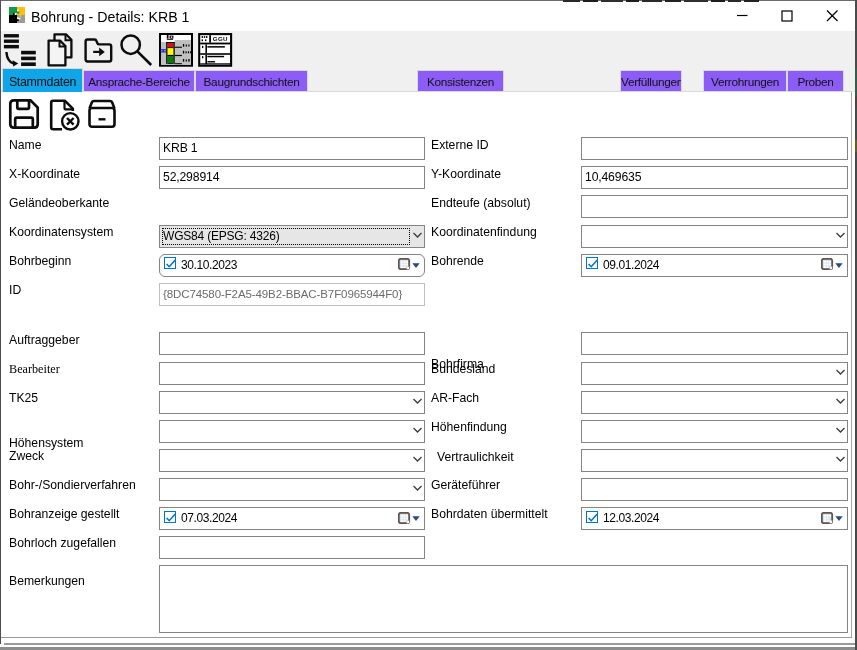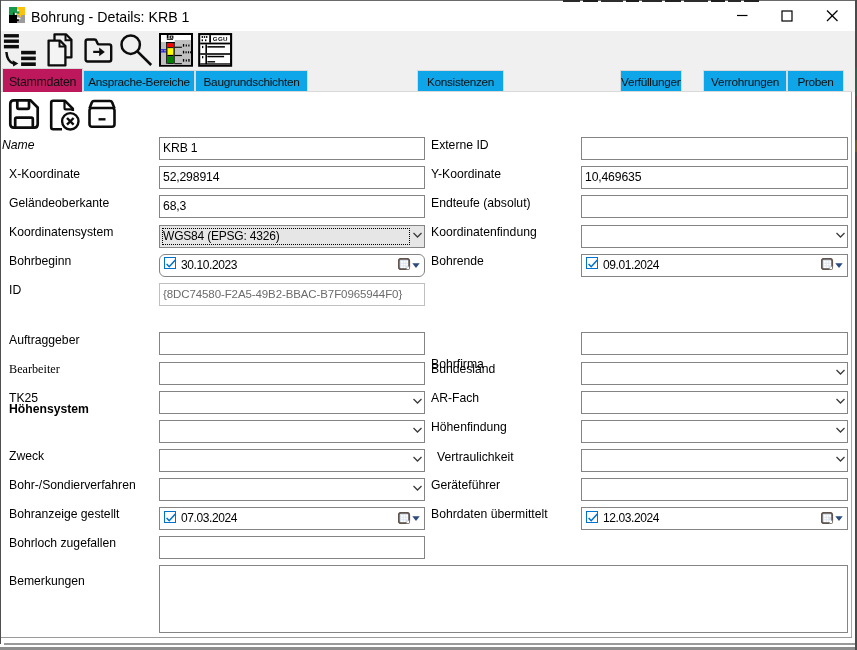--- a/index.html
+++ b/index.html
@@ -7,21 +7,21 @@
        font-family:"Liberation Sans",sans-serif;-webkit-font-smoothing:antialiased;}
   .abs{position:absolute;}
   .lbl{position:absolute;font-size:12.2px;color:#000;white-space:nowrap;line-height:14px;}
   .inp{position:absolute;height:21px;border:1px solid #848484;background:#fff;
        font-size:12.2px;letter-spacing:-0.15px;color:#000;line-height:21px;padding-left:3px;white-space:nowrap;}
   .combo{position:absolute;height:21px;border:1px solid #848484;background:#fff;}
   .chev{position:absolute;right:1px;top:6.5px;}
   .dtp{position:absolute;height:21px;border:1px solid #848484;background:#fff;}
   .cb{position:absolute;left:4px;top:2.5px;width:10px;height:10px;border:1.6px solid #0074cc;background:#fff;}
   .dtxt{position:absolute;left:21px;top:0;font-size:12px;letter-spacing:-0.4px;line-height:21px;color:#000;white-space:nowrap;}
-  .tab{position:absolute;top:70px;height:21px;background:#0ea5e9;border:1px solid #d9d9d9;border-bottom:none;
+  .tab{position:absolute;top:70px;height:21px;background:#8b5cf6;border:1px solid #d9d9d9;border-bottom:none;
        font-size:11.8px;letter-spacing:-0.3px;color:#111;text-align:center;line-height:23px;box-sizing:border-box;
        white-space:nowrap;overflow:hidden;}
 </style>
 </head>
 <body>
 <div id="win">
 
   <div class="abs" style="left:0;top:0;width:857px;height:1.3px;background:#6a6a6a;"></div>
   <div class="abs" style="left:563px;top:0;width:17px;height:2px;background:#2a2a2a;"></div>
   <div class="abs" style="left:583px;top:0;width:15px;height:2.3px;background:#1e1e1e;"></div>
@@ -157,51 +157,51 @@
   </svg>
 
   <div class="abs" style="left:1px;top:69px;width:854px;height:23px;background:#f0f0f0;"></div>
   <div class="abs" style="left:1px;top:91px;width:851px;height:1px;background:#d9d9d9;"></div>
   <div class="tab" style="left:83px;width:112px;">Ansprache-Bereiche</div>
   <div class="tab" style="left:195px;width:113px;">Baugrundschichten</div>
   <div class="tab" style="left:417px;width:87px;">Konsistenzen</div>
   <div class="tab" style="left:620px;width:62px;">Verfüllungen</div>
   <div class="tab" style="left:703px;width:84px;">Verrohrungen</div>
   <div class="tab" style="left:787px;width:57px;">Proben</div>
-  <div class="tab" style="left:2px;top:68px;width:81px;height:24px;background:#be185d;z-index:2;line-height:26px;font-size:12.4px;letter-spacing:-0.3px;">Stammdaten</div>
+  <div class="tab" style="left:2px;top:68px;width:81px;height:24px;background:#0ea5e9;z-index:2;line-height:26px;font-size:12.4px;letter-spacing:-0.3px;">Stammdaten</div>
   <div class="abs" style="left:1px;top:92px;width:851px;height:545px;background:#fff;"></div>
 
   <svg class="abs" style="left:8px;top:98px;" width="34" height="34">
     <path d="M2.3,5.8 Q2.3,2.3 5.8,2.3 L22.5,2.3 L29.7,9.5 L29.7,26.2 Q29.7,29.7 26.2,29.7 L5.8,29.7 Q2.3,29.7 2.3,26.2 Z" fill="none" stroke="#0c0c0c" stroke-width="2.7"></path>
     <path d="M9.3,2.8 L9.3,9.3 Q9.3,10.8 10.8,10.8 L19.5,10.8 Q21,10.8 21,9.3 L21,2.8" fill="none" stroke="#0c0c0c" stroke-width="2.7"></path>
     <path d="M7.2,29 L7.2,21.2 Q7.2,19.7 8.7,19.7 L23.3,19.7 Q24.8,19.7 24.8,21.2 L24.8,29" fill="none" stroke="#0c0c0c" stroke-width="2.7"></path>
   </svg>
   <svg class="abs" style="left:48px;top:98px;" width="34" height="34">
     <path d="M14,31.2 L5.2,31.2 Q3.2,31.2 3.2,29.2 L3.2,4.8 Q3.2,2.8 5.2,2.8 L17,2.8 L24.8,10.6 L24.8,13" fill="none" stroke="#0c0c0c" stroke-width="2.6" stroke-linejoin="round"></path>
     <path d="M16.5,3.2 L16.5,10.2 Q16.5,11.3 17.6,11.3 L24.4,11.3" fill="none" stroke="#0c0c0c" stroke-width="2.2"></path>
     <circle cx="22.3" cy="23.3" r="8.2" fill="#fff" stroke="#0c0c0c" stroke-width="2.4"></circle>
     <line x1="19" y1="20" x2="25.6" y2="26.6" stroke="#0c0c0c" stroke-width="2.4"></line>
     <line x1="25.6" y1="20" x2="19" y2="26.6" stroke="#0c0c0c" stroke-width="2.4"></line>
   </svg>
   <svg class="abs" style="left:86px;top:98px;" width="34" height="34">
     <path d="M3.5,10.5 L5.8,4.5 Q6.4,3 8,3 L24,3 Q25.6,3 26.2,4.5 L28.5,10.5" fill="none" stroke="#0c0c0c" stroke-width="2.6" stroke-linejoin="round"></path>
     <rect x="3.5" y="10" width="25" height="18.7" rx="2.5" fill="none" stroke="#0c0c0c" stroke-width="2.6"></rect>
     <line x1="12.5" y1="21.3" x2="19.5" y2="21.3" stroke="#0c0c0c" stroke-width="2.4"></line>
   </svg>
 
-  <div class="lbl" style="left:2px;top:137.6px;font-style:italic;">Name</div>
+  <div class="lbl" style="left:9px;top:137.6px;">Name</div>
   <div class="lbl" style="left:9px;top:166.7px;">X-Koordinate</div>
   <div class="lbl" style="left:9px;top:195.8px;">Geländeoberkante</div>
   <div class="lbl" style="left:9px;top:224.9px;">Koordinatensystem</div>
   <div class="lbl" style="left:9px;top:254px;">Bohrbeginn</div>
   <div class="lbl" style="left:9px;top:283.1px;">ID</div>
   <div class="lbl" style="left:9px;top:332.7px;">Auftraggeber</div>
   <div class="lbl" style="left:9px;top:361.8px;font-family:Liberation Serif, serif;">Bearbeiter</div>
   <div class="lbl" style="left:9px;top:390.9px;">TK25</div>
-  <div class="lbl" style="left:9px;top:402px;font-weight:bold;">Höhensystem</div>
+  <div class="lbl" style="left:9px;top:436px;">Höhensystem</div>
   <div class="lbl" style="left:9px;top:449.1px;">Zweck</div>
   <div class="lbl" style="left:9px;top:478.2px;">Bohr-/Sondierverfahren</div>
   <div class="lbl" style="left:9px;top:507.3px;">Bohranzeige gestellt</div>
   <div class="lbl" style="left:9px;top:536.4px;">Bohrloch zugefallen</div>
   <div class="lbl" style="left:9px;top:565.5px;margin-top:8px;">Bemerkungen</div>
 
   <div class="lbl" style="left:431px;top:137.6px;">Externe ID</div>
   <div class="lbl" style="left:431px;top:166.7px;">Y-Koordinate</div>
   <div class="lbl" style="left:431px;top:195.8px;">Endteufe (absolut)</div>
   <div class="lbl" style="left:431px;top:224.9px;">Koordinatenfindung</div>
@@ -209,21 +209,20 @@
   <div class="lbl" style="left:431px;top:332.7px;margin-top:24px;">Bohrfirma</div>
   <div class="lbl" style="left:431px;top:361.8px;">Bundesland</div>
   <div class="lbl" style="left:431px;top:390.9px;">AR-Fach</div>
   <div class="lbl" style="left:431px;top:420px;">Höhenfindung</div>
   <div class="lbl" style="left:431px;top:450px;margin-left:6px;">Vertraulichkeit</div>
   <div class="lbl" style="left:431px;top:478.2px;">Geräteführer</div>
   <div class="lbl" style="left:431px;top:507.3px;">Bohrdaten übermittelt</div>
 
   <div class="inp" style="left:159px;top:137.2px;width:261px;">KRB 1</div>
   <div class="inp" style="left:159px;top:166.3px;width:261px;">52,298914</div>
-  <div class="inp" style="left:159px;top:195.4px;width:261px;">68,3</div>
 
   <div class="combo" style="left:159px;top:224.5px;width:264px;background:#e6e6e6;">
     <div style="position:absolute;left:2px;top:2px;width:246px;height:15px;border:1px dotted #000;"></div>
     <div style="position:absolute;left:3px;top:0;font-size:12px;letter-spacing:-0.2px;line-height:21px;">WGS84 (EPSG: 4326)</div>
     <svg class="chev" width="11" height="7">
         <path d="M1.5,1 L5.5,5 L9.5,1" fill="none" stroke="#3a3a3a" stroke-width="1.25"></path>
       </svg>
   </div>
 
   <div class="dtp" style="left:159px;top:253.6px;width:264px;border-radius:6px;">

